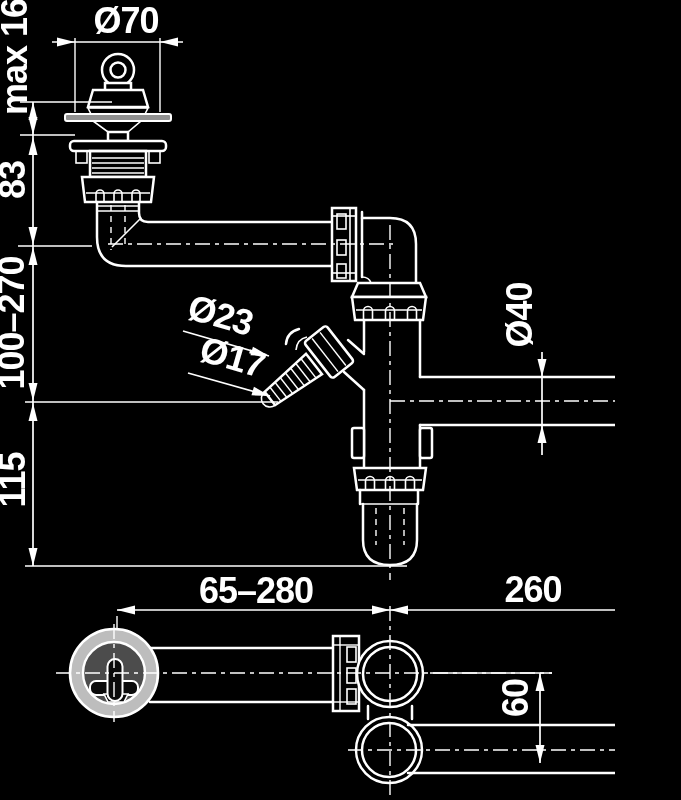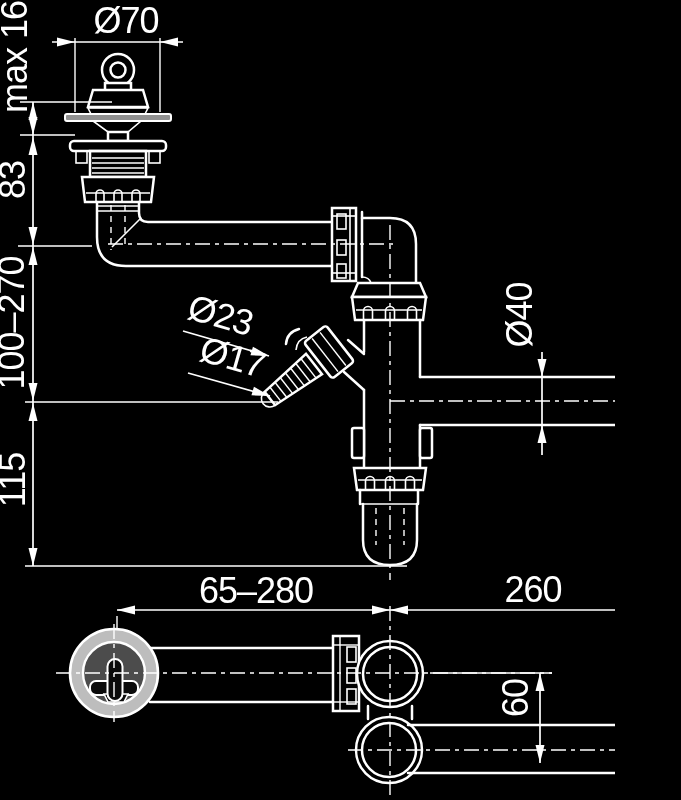--- a/index.html
+++ b/index.html
@@ -1,16 +1,16 @@
 <!DOCTYPE html>
 <html><head>
 <meta charset="utf-8">
 <style>
   html,body{margin:0;padding:0;background:#000;}
-  .stage{width:615px;height:800px;background:#000;overflow:hidden;}
+  .stage{width:615px;height:800px;background:#000;overflow:hidden;font-weight:bold;}
   svg{display:block;}
   text{font-family:"Liberation Sans","DejaVu Sans",sans-serif;fill:#ffffff;font-size:36px;letter-spacing:-1px;}
   .ol{stroke:#fff;stroke-width:2.5;fill:none;stroke-linecap:round;}
   .olf{stroke:#fff;stroke-width:2.5;fill:#000;}
   .thin{stroke:#fff;stroke-width:1.6;fill:none;}
   .vthin{stroke:#fff;stroke-width:1.4;fill:none;}
   .dim{stroke:#fff;stroke-width:1.7;fill:none;}
   .cl{stroke:#fff;stroke-width:1.4;fill:none;stroke-dasharray:15 5 4 5;}
   .hid{stroke:#fff;stroke-width:1.4;fill:none;stroke-dasharray:6 5;}
   .ah{fill:#fff;stroke:none;}

